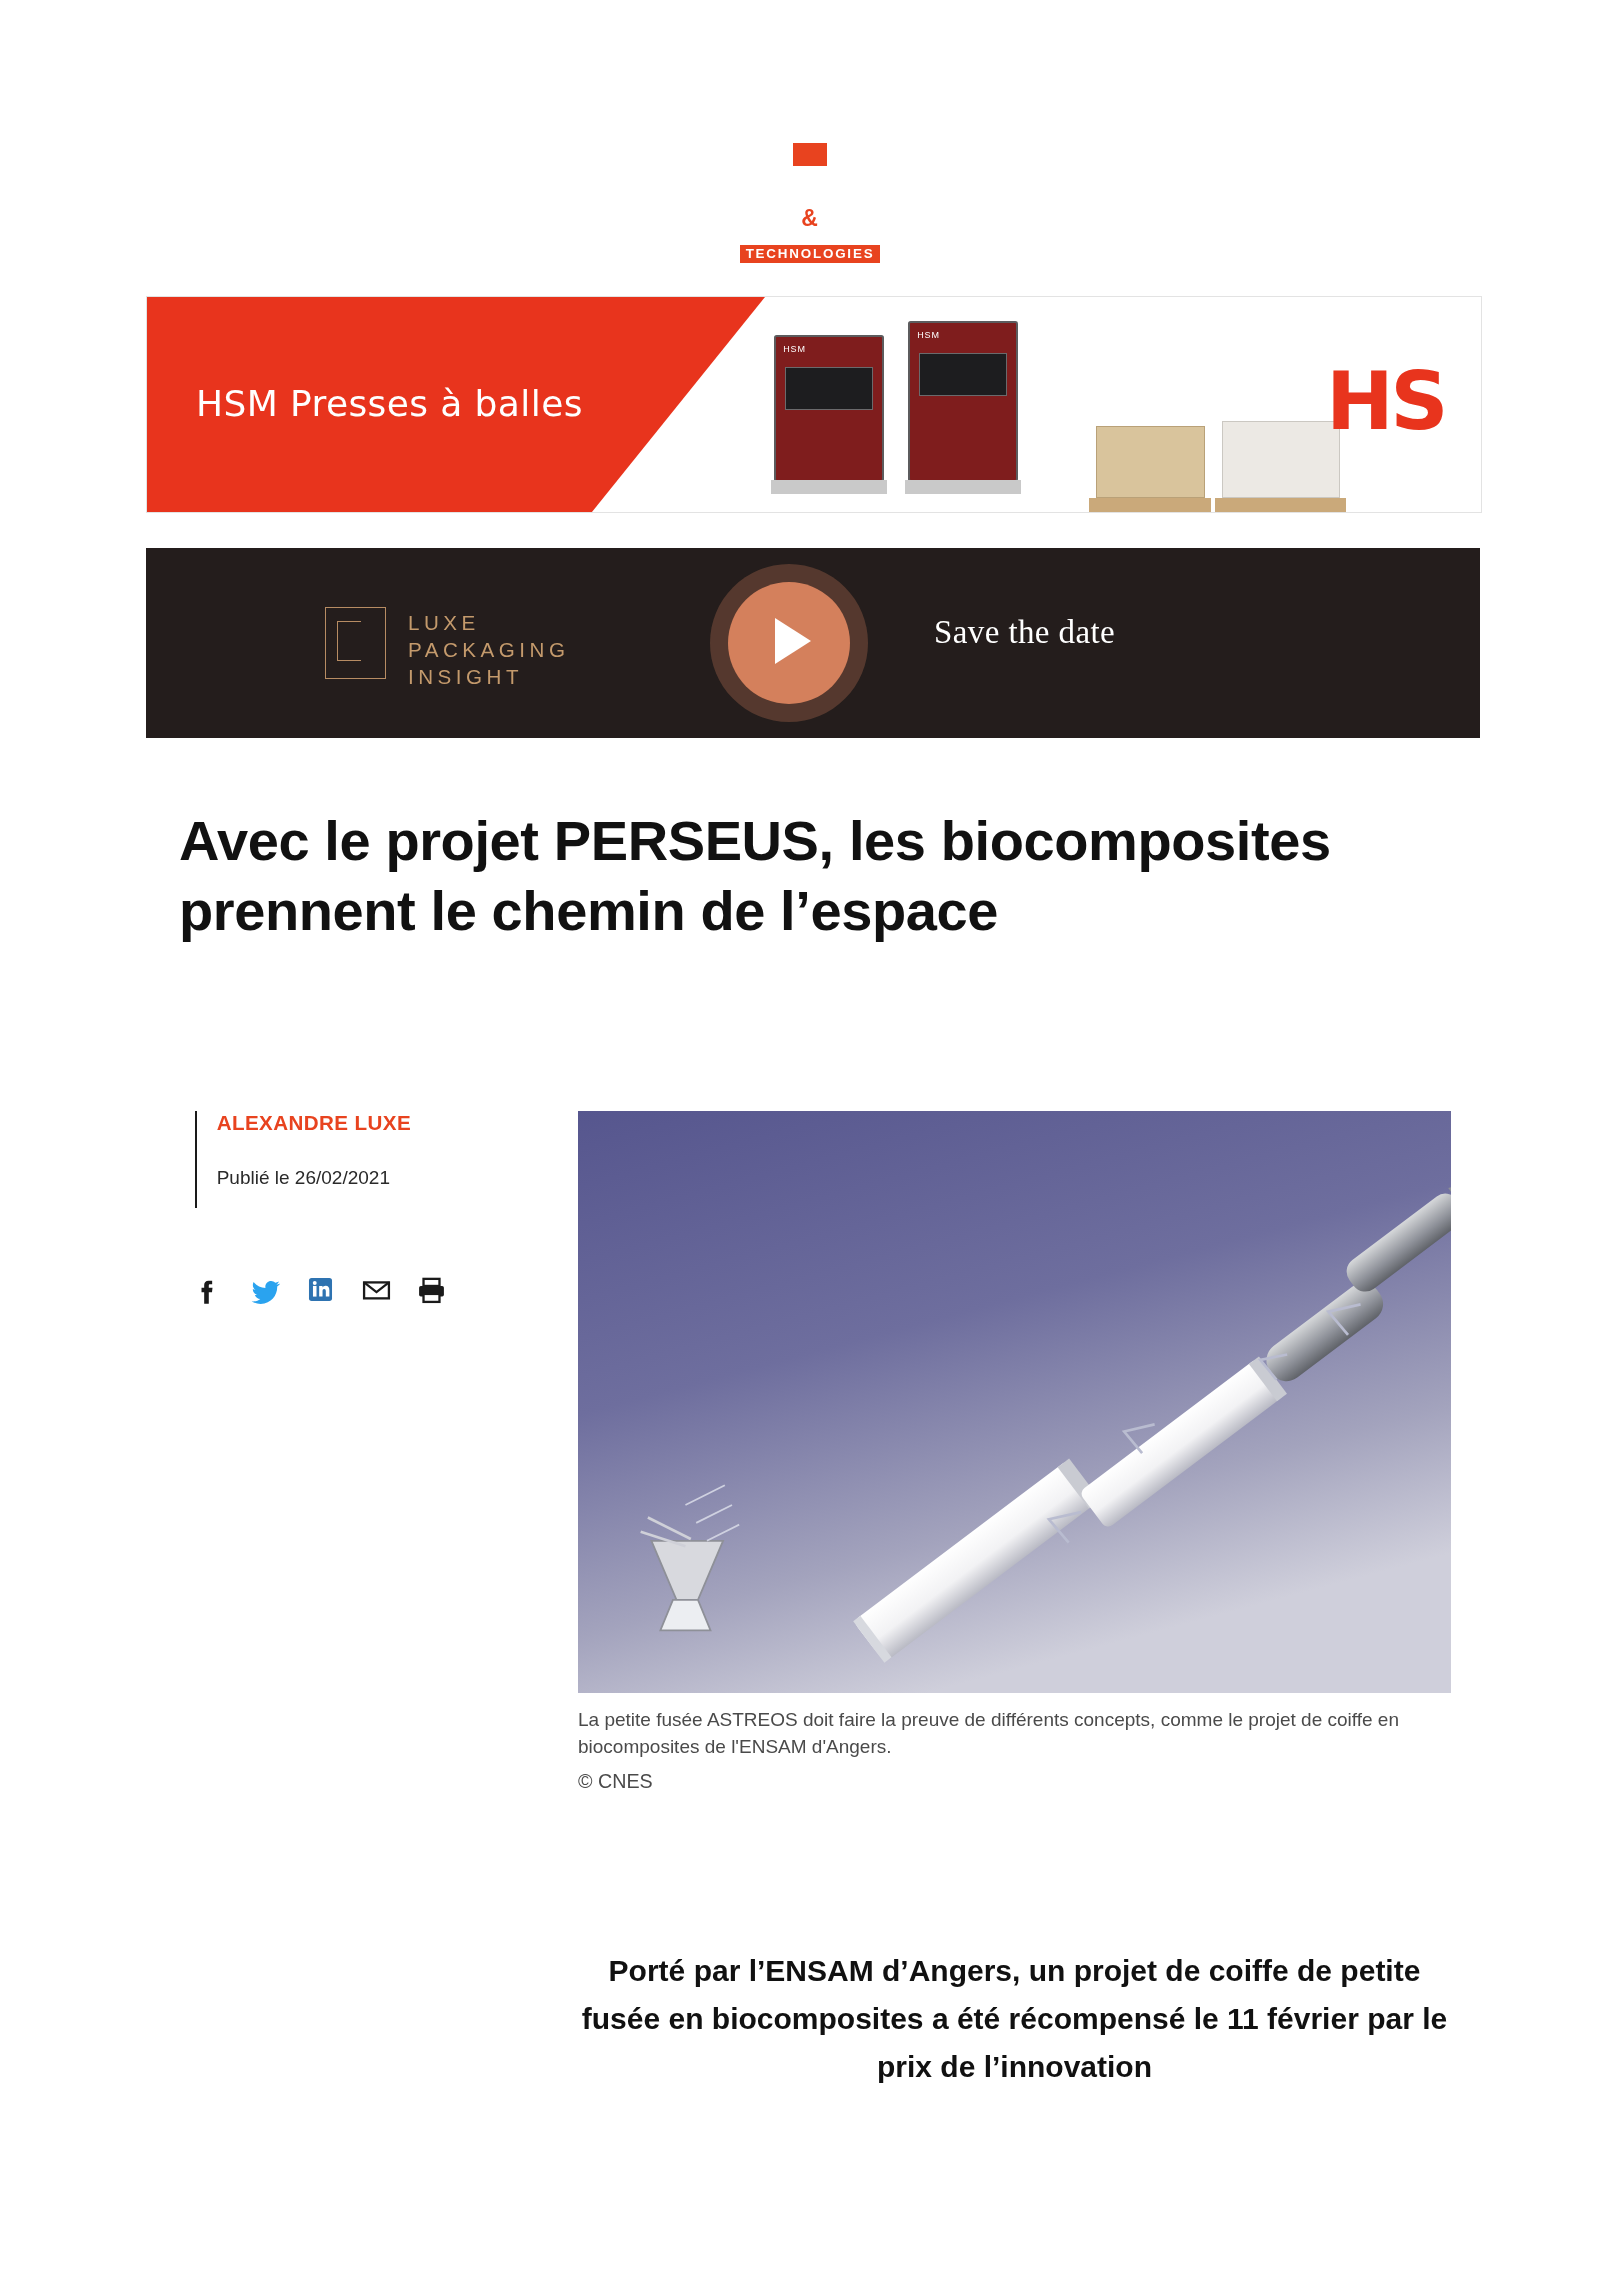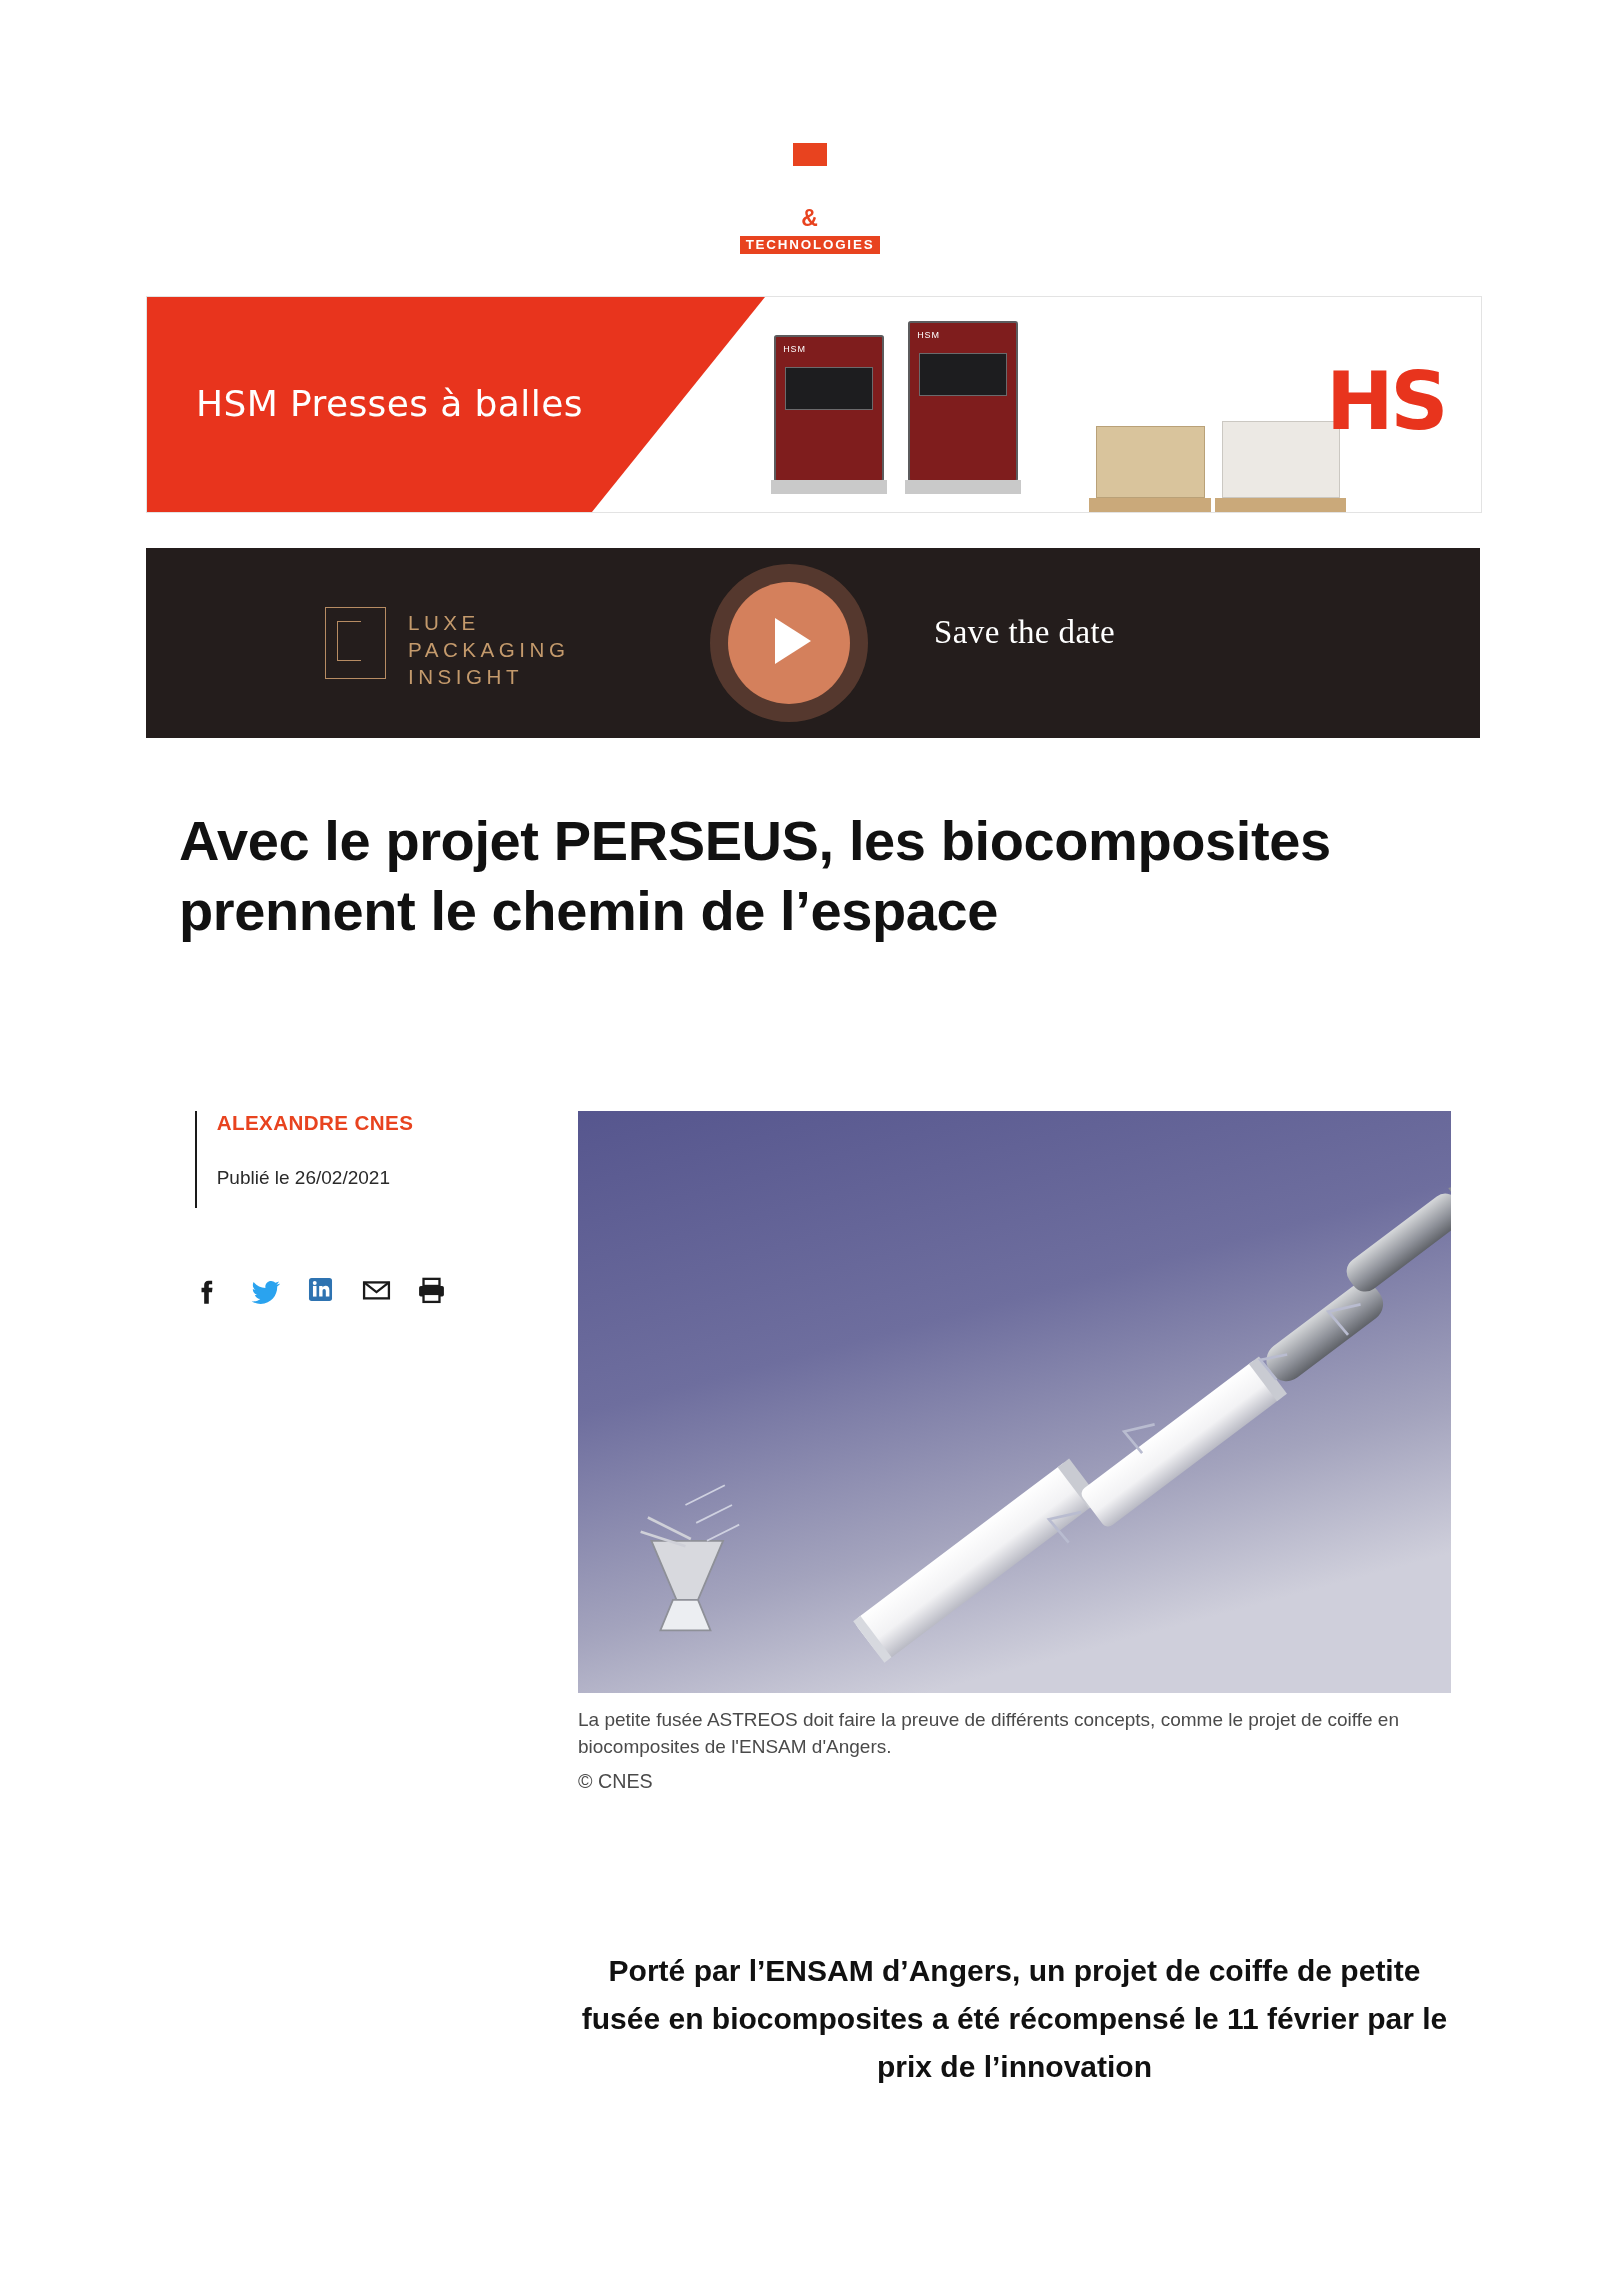--- a/index.html
+++ b/index.html
@@ -39,21 +39,21 @@
   .logo-amp {
     margin-top: 38px;
     font-size: 23px;
     font-weight: bold;
     color: #e8431f;
     letter-spacing: 0.9px;
     line-height: 1;
   }
   .logo-tech {
     display: inline-block;
-    margin-top: 6px;
+    margin-top: 15px;
     background: #e8431f;
     color: #ffffff;
     font-size: 13.4px;
     font-weight: bold;
     letter-spacing: 1.8px;
     padding: 1.8px 5.4px 2.7px 5.4px;
     line-height: 1;
   }
 
   
@@ -363,21 +363,21 @@
       <div>INSIGHT</div>
     </div>
     <div class="play-ring"></div>
     <div class="play-circle"></div>
     <div class="save-date">Save the date</div>
   </div>
 
   <h1 class="headline">Avec le projet PERSEUS, les biocomposites prennent le chemin de l’espace</h1>
 
   <div class="meta">
-    <div class="author">ALEXANDRE CNES</div>
+    <div class="author">ALEXANDRE LUXE</div>
     <div class="pubdate">Publié le 26/02/2021</div>
   </div>
 
   <div class="share">
     <div class="share-item" style="left:0;">
       <svg width="39" height="39" viewBox="0 0 44 44">
         <path d="M25 12h-4.2c-3 0-4.8 1.9-4.8 4.9V20h-3v5h3v13h5.2V25h3.6l.6-5h-4.2v-2.3c0-1 .3-1.5 1.6-1.5H25V12z" fill="#1a1a1a"></path>
       </svg>
     </div>
     <div class="share-item" style="left:56px;">

